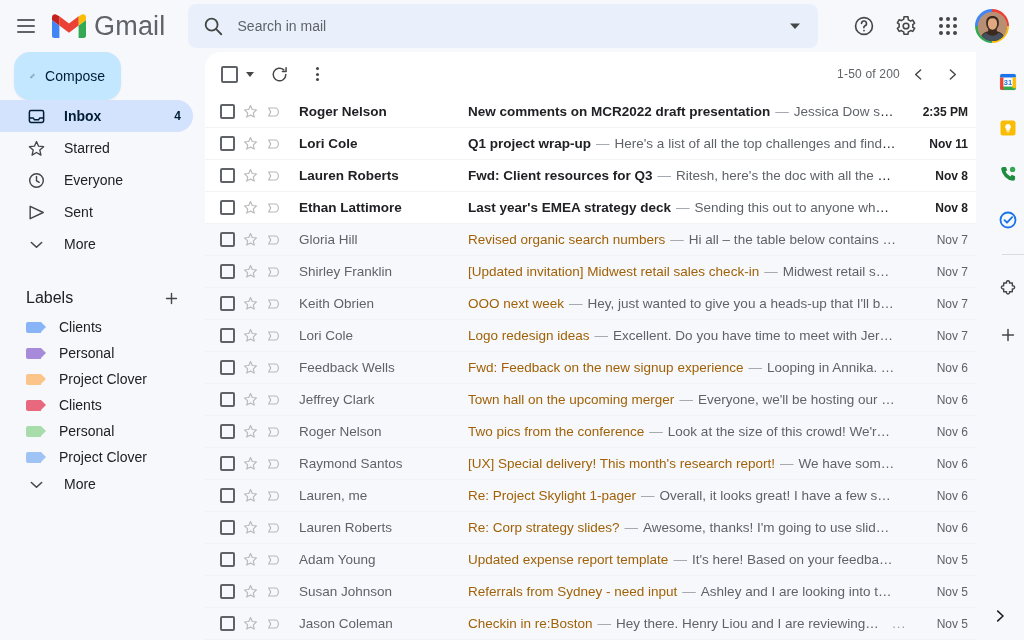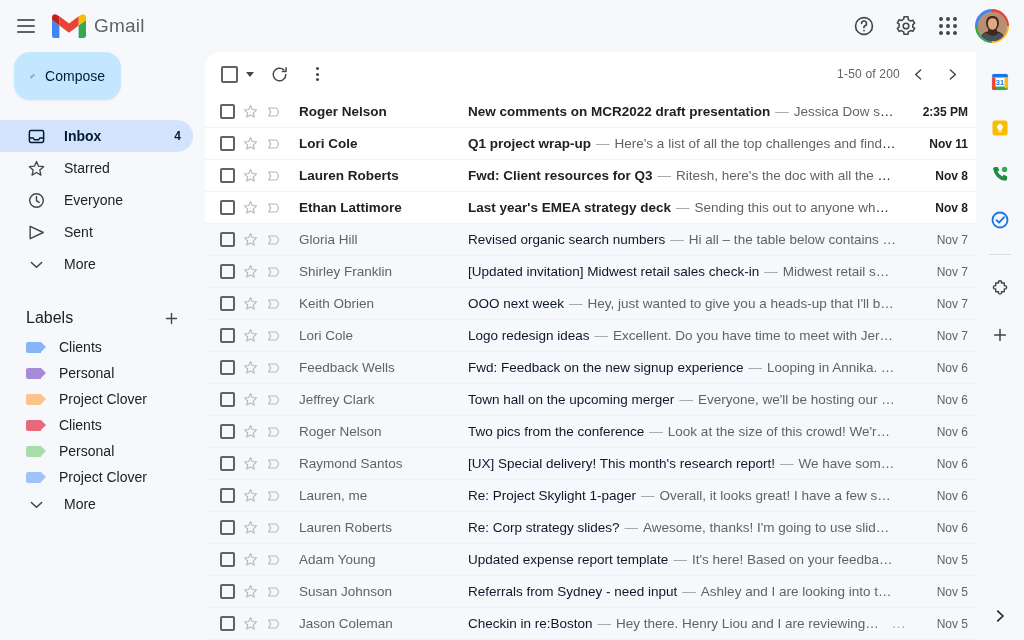--- a/index.html
+++ b/index.html
@@ -14,21 +14,21 @@
 
   
   .topbar { height: 52px; display: flex; align-items: center; flex: 0 0 52px; background: #f6f8fc; }
   .hamburger { width: 48px; height: 48px; margin-left: 2px; display: flex; align-items: center;
                justify-content: center; border-radius: 50%; cursor: pointer; }
   .hamburger span { display: block; width: 18px; height: 2px; background: #5f6368; border-radius: 2px; }
   .hamburger .bars { display: flex; flex-direction: column; gap: 4px; }
 
   .brand { display: flex; align-items: center; gap: 8px; margin-left: 2px; cursor: pointer; }
   .gmail-logo { width: 34px; height: 26px; }
-  .brand-name { font-size: 19px; color: #5f6368; letter-spacing: .2px; }
+  .brand-name { font-size: 27px; color: #5f6368; letter-spacing: .2px; }
 
   .search-wrap { margin-left: 22px; width: 630px; height: 44px; background: #eaf0fb;
                  border-radius: 8px; display: flex; align-items: center; padding: 0 10px 0 14px; cursor: text; }
   .search-icon { width: 22px; height: 22px; flex: 0 0 22px; color: #444746; }
   .search-input { flex: 1; border: none; outline: none; background: transparent; font-size: 14px;
                   color: #202124; margin-left: 14px; font-family: inherit; }
   .search-input::placeholder { color: #5f6368; }
   .search-options { width: 26px; height: 26px; display: flex; align-items: center; justify-content: center;
                     cursor: pointer; }
 
@@ -49,21 +49,21 @@
 
   
   .body-row { flex: 1; display: flex; min-height: 0; justify-content: flex-end; }
 
   
   .nav { width: 205px; flex: 0 0 205px; padding-top: 0; overflow: hidden; background: #f6f8fc; }
   .compose { margin: 0 0 0 14px; height: 48px; width: 107px; border-radius: 16px; background: #c2e7ff;
              display: flex; align-items: center; gap: 10px; padding: 0 16px; cursor: pointer;
              box-shadow: 0 1px 2px rgba(60,64,67,.08); }
   .compose-label { font-size: 14px; color: #001d35; }
-  .nav-list { margin-top: 20px; }
+  .nav-list { }
   .nav-item { height: 32px; display: flex; align-items: center; padding: 0 12px 0 26px;
               border-radius: 0 16px 16px 0; margin-right: 12px; cursor: pointer; gap: 18px;
               color: #202124; font-size: 14px; }
   .nav-item.active { background: #d3e3fd; color: #001d35; font-weight: bold; }
   .nav-item .ni-icon { width: 20px; height: 20px; flex: 0 0 20px; display: flex; align-items: center;
                        justify-content: center; color: #444746; }
   .nav-item.active .ni-icon { color: #001d35; }
   .nav-label { flex: 1; white-space: nowrap; }
   .nav-count { font-size: 12px; font-weight: bold; color: #001d35; }
 
@@ -105,31 +105,31 @@
   .r-cb { width: 20px; height: 20px; flex: 0 0 20px; display: flex; align-items: center;
           justify-content: center; cursor: pointer; }
   .r-cb .sq { width: 15px; height: 15px; border: 2px solid #5f6368; border-radius: 2px; }
   .r-star, .r-imp { width: 22px; height: 22px; flex: 0 0 22px; display: flex; align-items: center;
                     justify-content: center; cursor: pointer; color: #b8b8b8; margin-left: 2px; }
   .r-sender { width: 165px; flex: 0 0 165px; margin-left: 14px; white-space: nowrap; overflow: hidden;
               text-overflow: ellipsis; display: flex; align-items: baseline; gap: 7px; }
   .row.unread .r-sender { font-weight: bold; color: #202124; }
   .r-body { flex: 1; min-width: 0; white-space: nowrap; overflow: hidden; text-overflow: ellipsis;
             margin-left: 4px; }
-  .r-subject { color: #0f172a; }
+  .r-subject { color: #a16207; }
   .row.unread .r-subject { font-weight: bold; color: #202124; }
   .r-snippet { color: #5f6368; }
   .r-meta { display: flex; align-items: center; gap: 10px; margin-left: 10px; flex: 0 0 auto; }
   .r-extra { color: #9aa0a6; font-size: 13px; letter-spacing: 1px; }
   .r-date { width: 52px; text-align: right; font-size: 12px; color: #5f6368; white-space: nowrap; }
   .row.unread .r-date { font-weight: bold; color: #202124; }
 
   
   .rail { position: absolute; right: 0; top: 52px; bottom: 3px; width: 48px; background: #f6f8fc;
-          display: flex; flex-direction: column; align-items: center; padding-top: 14px; gap: 14px; }
+          display: flex; flex-direction: column; align-items: flex-end; padding-top: 14px; gap: 14px; }
   .rail-btn { width: 32px; height: 32px; border-radius: 50%; display: flex; align-items: center;
               justify-content: center; cursor: pointer; }
   .rail-div { width: 22px; height: 1px; background: #dadce0; margin: 4px 0; }
   .rail-expand { position: absolute; right: 8px; bottom: 8px; width: 32px; height: 32px; border-radius: 50%;
                  display: flex; align-items: center; justify-content: center; cursor: pointer; color: #202124; }
 </style>
 </head>
 <body>
 
 <div class="app">
@@ -146,20 +146,32 @@
       <svg class="gmail-logo" viewBox="0 0 34 26">
         <path d="M2.3 25h5.1V12.6L0 7.1v15.6C0 23.98 1.04 25 2.3 25z" fill="#4285f4"></path>
         <path d="M26.6 25h5.1c1.27 0 2.3-1.02 2.3-2.27V7.1l-7.4 5.5V25z" fill="#34a853"></path>
         <path d="M26.6 3.27v9.33L34 7.1V4.4c0-2.53-2.9-3.97-4.93-2.45l-2.47 1.32z" fill="#fbbc04"></path>
         <path d="M7.4 12.6V3.27L17 10.4l9.6-7.13v9.33L17 19.7 7.4 12.6z" fill="#ea4335"></path>
         <path d="M0 4.4v2.7l7.4 5.5V3.27L4.93 1.95C2.9.43 0 1.87 0 4.4z" fill="#c5221f"></path>
       </svg>
       <span class="brand-name">Gmail</span>
     </div>
 
+    <div class="search-wrap">
+      <svg class="search-icon" viewBox="0 0 24 24" fill="none" stroke="currentColor" stroke-width="2">
+        <circle cx="10.5" cy="10.5" r="6.5"></circle>
+          <line x1="15.5" y1="15.5" x2="21" y2="21" stroke-linecap="round"></line>
+      </svg>
+      <input class="search-input" type="text" placeholder="Search in mail" style="">
+      <div class="search-options">
+        <svg width="12" height="12" viewBox="0 0 12 12">
+          <path d="M1 3.5 L6 9 L11 3.5 Z" fill="#444746"></path>
+        </svg>
+      </div>
+    </div>
 
     <div class="top-actions">
       <div class="icon-btn">
         <svg width="22" height="22" viewBox="0 0 24 24" fill="none" stroke="currentColor" stroke-width="1.8">
           <circle cx="12" cy="12" r="9.2"></circle>
           <path d="M9.3 9.3a2.7 2.7 0 1 1 3.4 2.6c-.6.2-.8.7-.8 1.3v.6" stroke-linecap="round"></path>
           <circle cx="12" cy="17" r="1" fill="currentColor" stroke="none"></circle>
         </svg>
       </div>
       <div class="icon-btn">

